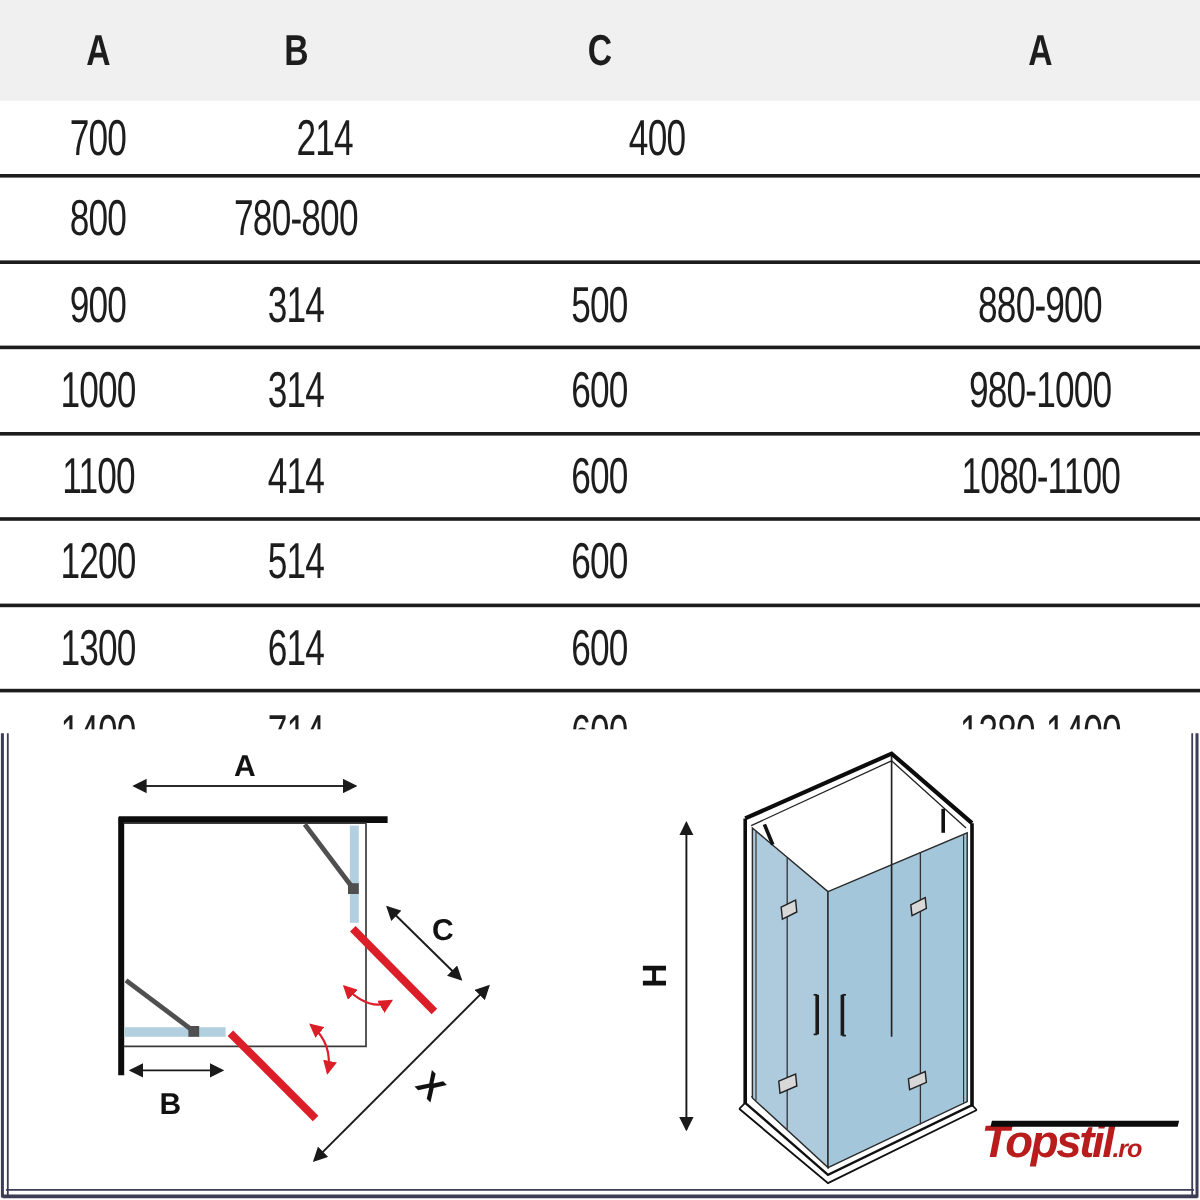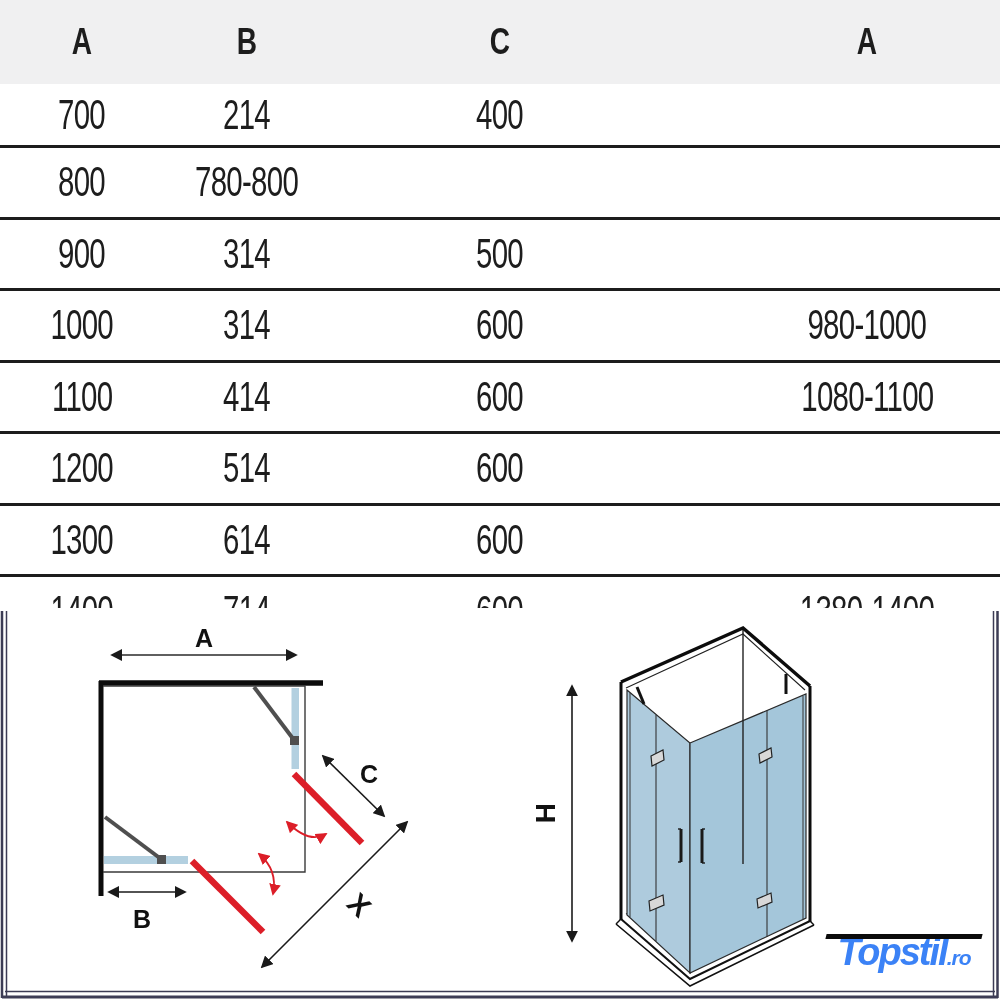--- a/index.html
+++ b/index.html
@@ -3,35 +3,35 @@
 <meta charset="utf-8">
 <style>
   html,body{margin:0;padding:0;background:#fff;}
   body{width:1000px;height:1000px;position:relative;font-family:"Liberation Sans",sans-serif;color:#1d1d1d;overflow:hidden;}
 
   
   .table-section{position:absolute;left:0;top:0;width:1000px;height:608px;overflow:hidden;background:#fff;}
   .thead,.trow{display:grid;grid-template-columns:164px 166px 340px 330px;align-items:center;}
   .thead{height:84px;background:#f0f0f1;}
   .tbody .trow{height:68.5px;border-bottom:3px solid #1c1c1c;}
-  .tbody .trow:first-child{height:61px;}
+  .tbody .trow:first-child{height:61px;gap:24px;}
   .tbody .trow:last-child{border-bottom:none;}
   .tcell{text-align:center;white-space:nowrap;}
   .tcell:nth-child(4){padding-left:64px;}
   .hdr{display:inline-block;font-size:36px;font-weight:700;transform:scaleX(.78);}
   .num{display:inline-block;font-size:42px;font-weight:400;letter-spacing:-1px;transform:scaleX(.70);}
 
   
   .diagram-section{position:absolute;left:0;top:608px;width:1000px;height:392px;background:#fff;}
   .diagram-svg{position:absolute;left:0;top:0;width:1000px;height:392px;}
 
   
   .logo{position:absolute;left:818px;top:326px;width:172px;}
   .logo-bar{height:5px;background:#0b0b0b;width:156px;margin-left:8px;transform:skewX(-14deg);}
-  .logo-text{font-style:italic;font-weight:700;font-size:38px;letter-spacing:-2px;margin-top:-9px;line-height:1.2;color:#3b82f6;white-space:nowrap;text-align:center;}
+  .logo-text{font-style:italic;font-weight:700;font-size:38px;letter-spacing:-2px;margin-top:-9px;line-height:1.2;color:#b91c1c;white-space:nowrap;}
   .logo-tld{font-size:21px;letter-spacing:-1px;}
 </style>
 </head>
 <body>
 
 <div class="table-section">
   <div class="thead">
     <div class="tcell"><span class="hdr">A</span></div>
     <div class="tcell"><span class="hdr">B</span></div>
     <div class="tcell"><span class="hdr">C</span></div>
@@ -44,20 +44,21 @@
         <div class="tcell"><span class="num">400</span></div>
       </div>
       <div class="trow">
         <div class="tcell"><span class="num">800</span></div>
         <div class="tcell"><span class="num">780-800</span></div>
       </div>
       <div class="trow">
         <div class="tcell"><span class="num">900</span></div>
         <div class="tcell"><span class="num">314</span></div>
         <div class="tcell"><span class="num">500</span></div>
+        <div class="tcell"><span class="num">880-900</span></div>
       </div>
       <div class="trow">
         <div class="tcell"><span class="num">1000</span></div>
         <div class="tcell"><span class="num">314</span></div>
         <div class="tcell"><span class="num">600</span></div>
         <div class="tcell"><span class="num">980-1000</span></div>
       </div>
       <div class="trow">
         <div class="tcell"><span class="num">1100</span></div>
         <div class="tcell"><span class="num">414</span></div>

